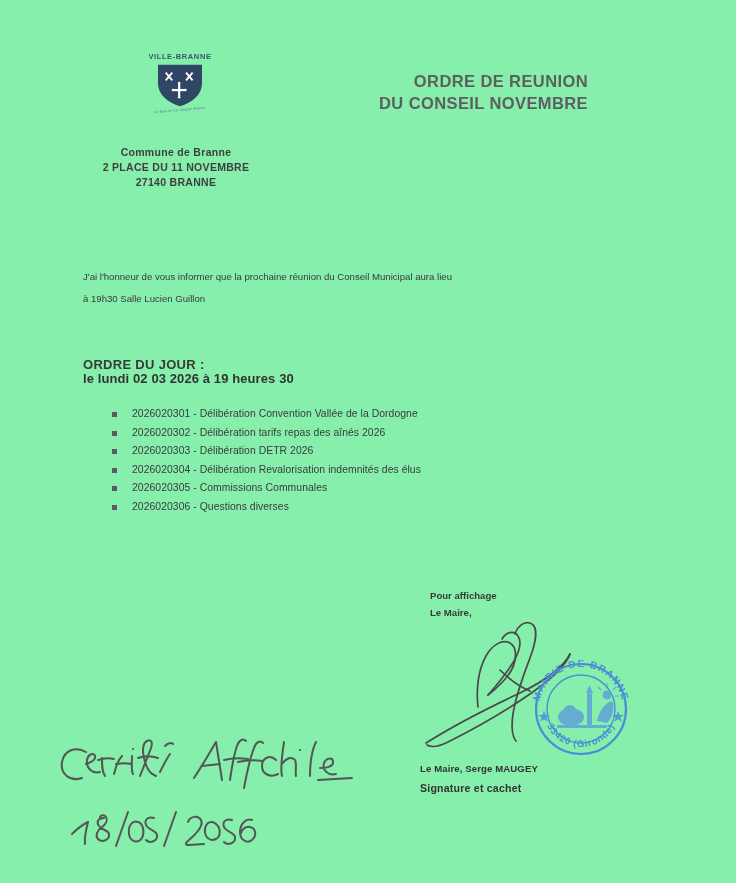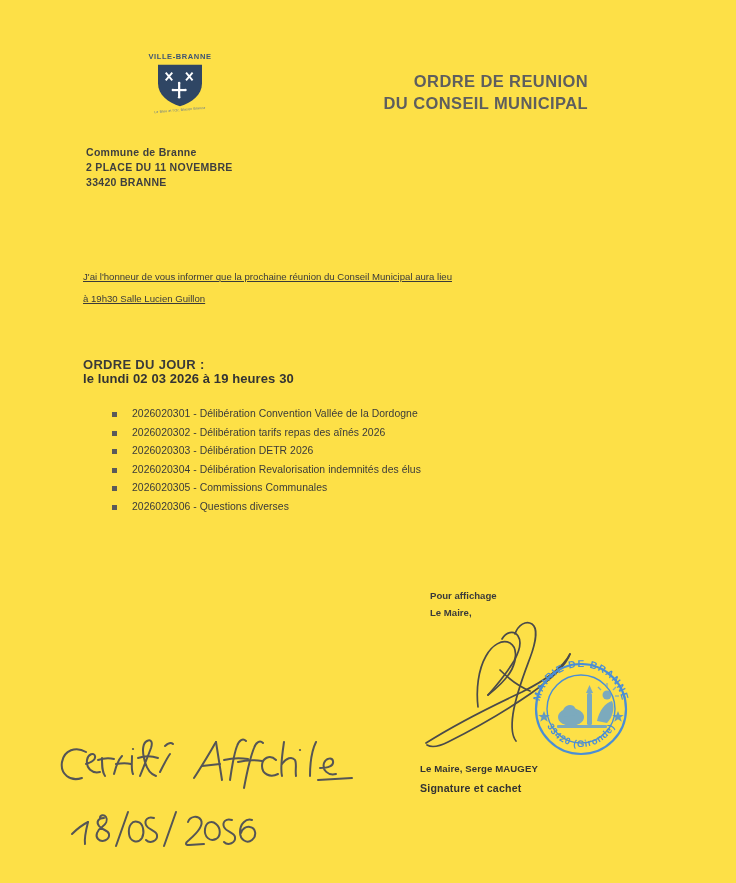--- a/index.html
+++ b/index.html
@@ -8,21 +8,21 @@
     background: #ffffff;
   }
   body {
     font-family: "Liberation Sans", sans-serif;
     color: #3a3a3a;
   }
   .page {
     position: relative;
     width: 736px;
     height: 883px;
-    background: #fde047;
+    background: #86efac;
     overflow: hidden;
   }
 
   
   .header {
     position: absolute;
     left: 0;
     top: 52px;
     width: 736px;
     height: 90px;
@@ -69,37 +69,37 @@
     letter-spacing: 0.4px;
     line-height: 1.35;
   }
 
   
   .address {
     position: absolute;
     left: 86px;
     top: 145px;
     width: 180px;
+    text-align: center;
     font-size: 10.5px;
     font-weight: bold;
     color: #3f3f3f;
     line-height: 1.45;
     letter-spacing: 0.3px;
   }
 
   
   .intro {
     position: absolute;
     left: 83px;
     top: 266px;
     width: 560px;
     font-size: 9.6px;
     color: #3a3a3a;
     line-height: 2.3;
-    text-decoration: underline;
   }
   .meeting-date {
     position: absolute;
     left: 83px;
     top: 327px;
     font-size: 13px;
     font-weight: bold;
     color: #333333;
     letter-spacing: 0.1px;
     margin-top: 44px;
@@ -229,28 +229,28 @@
               <circle cx="7.4" cy="0" r="1.5"></circle>
             </g>
           </g>
         </svg>
       </div>
       <div class="logo-motto">Le Bleu et l'Or, Blason Branne</div>
     </div>
 
     <div class="doc-title">
       <div>ORDRE DE REUNION</div>
-      <div>DU CONSEIL MUNICIPAL</div>
+      <div>DU CONSEIL NOVEMBRE</div>
     </div>
   </div>
 
   <div class="address">
     <div>Commune de Branne</div>
     <div>2 PLACE DU 11 NOVEMBRE</div>
-    <div>33420 BRANNE</div>
+    <div>27140 BRANNE</div>
   </div>
 
   <div class="intro">
     <div>J'ai l'honneur de vous informer que la prochaine réunion du Conseil Municipal aura lieu</div>
     <div>à 19h30 Salle Lucien Guillon</div>
   </div>
 
   <div class="meeting-date">le lundi 02 03 2026 à 19 heures 30</div>
 
   <div class="agenda-title">ORDRE DU JOUR :</div>

